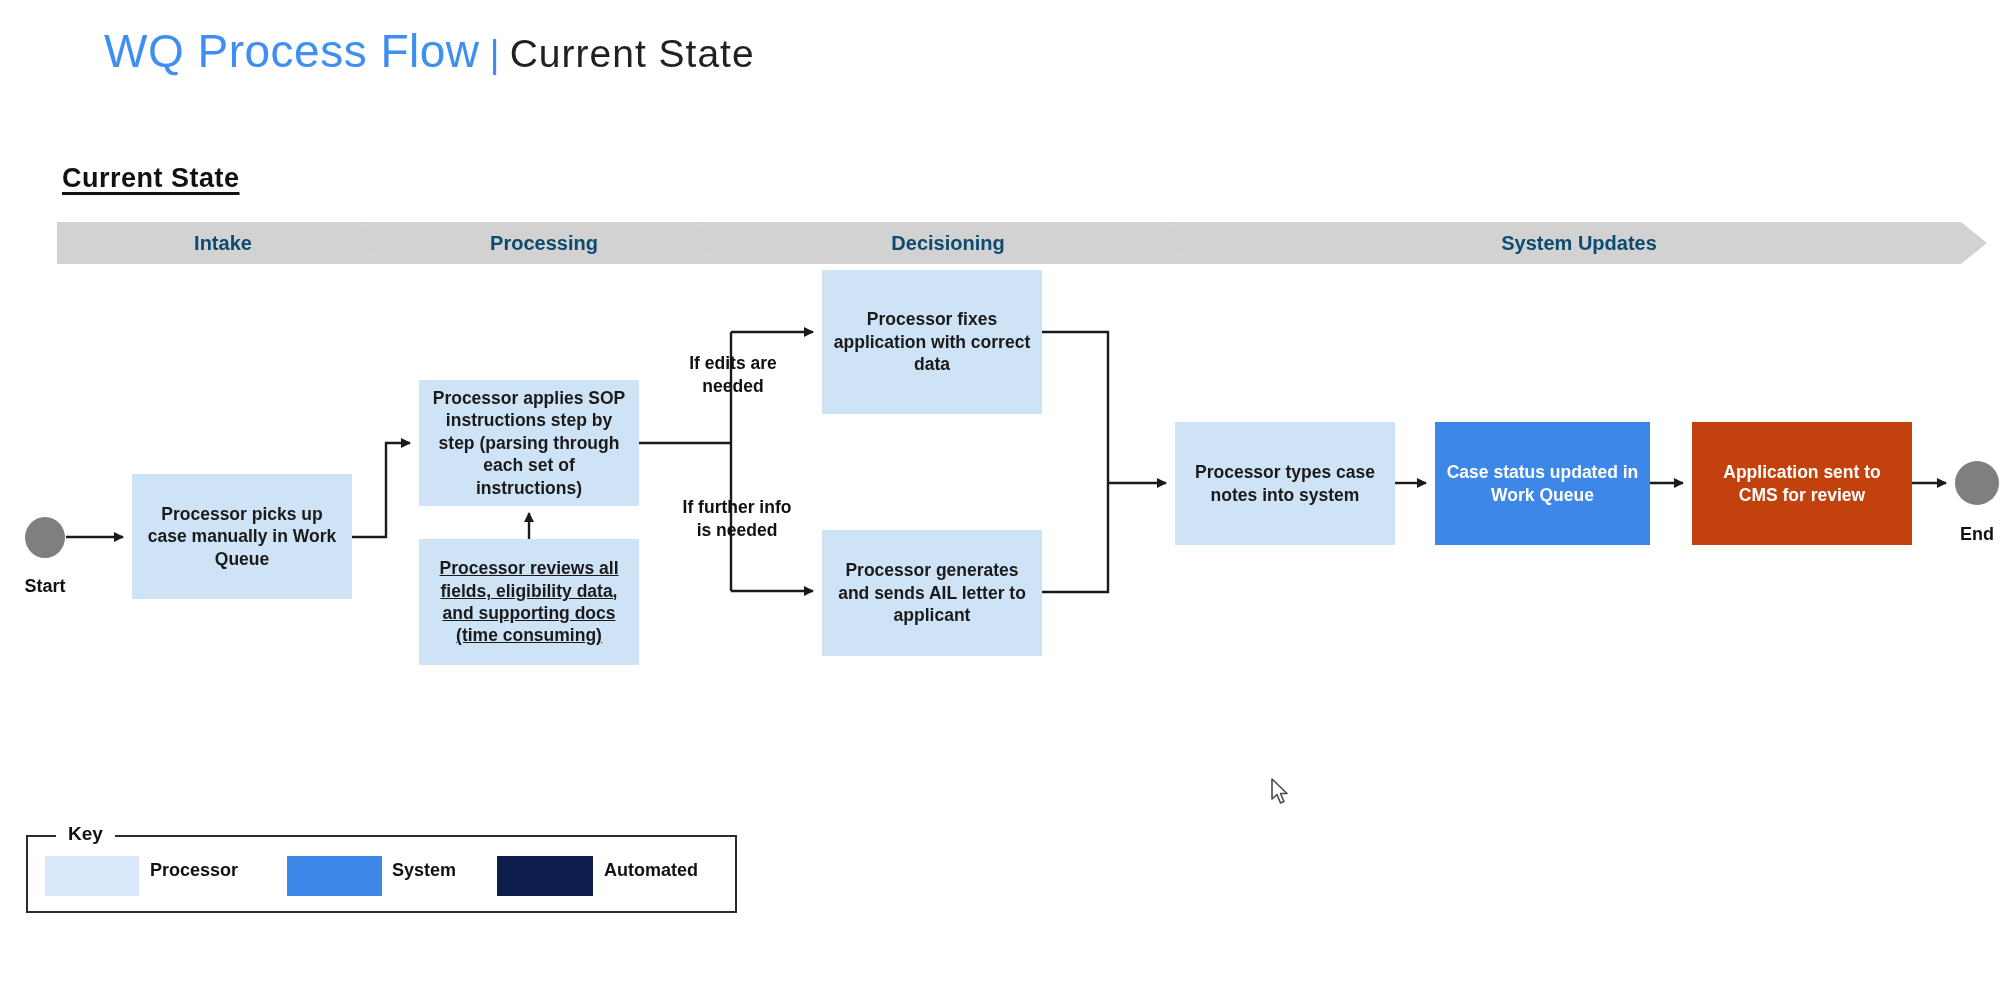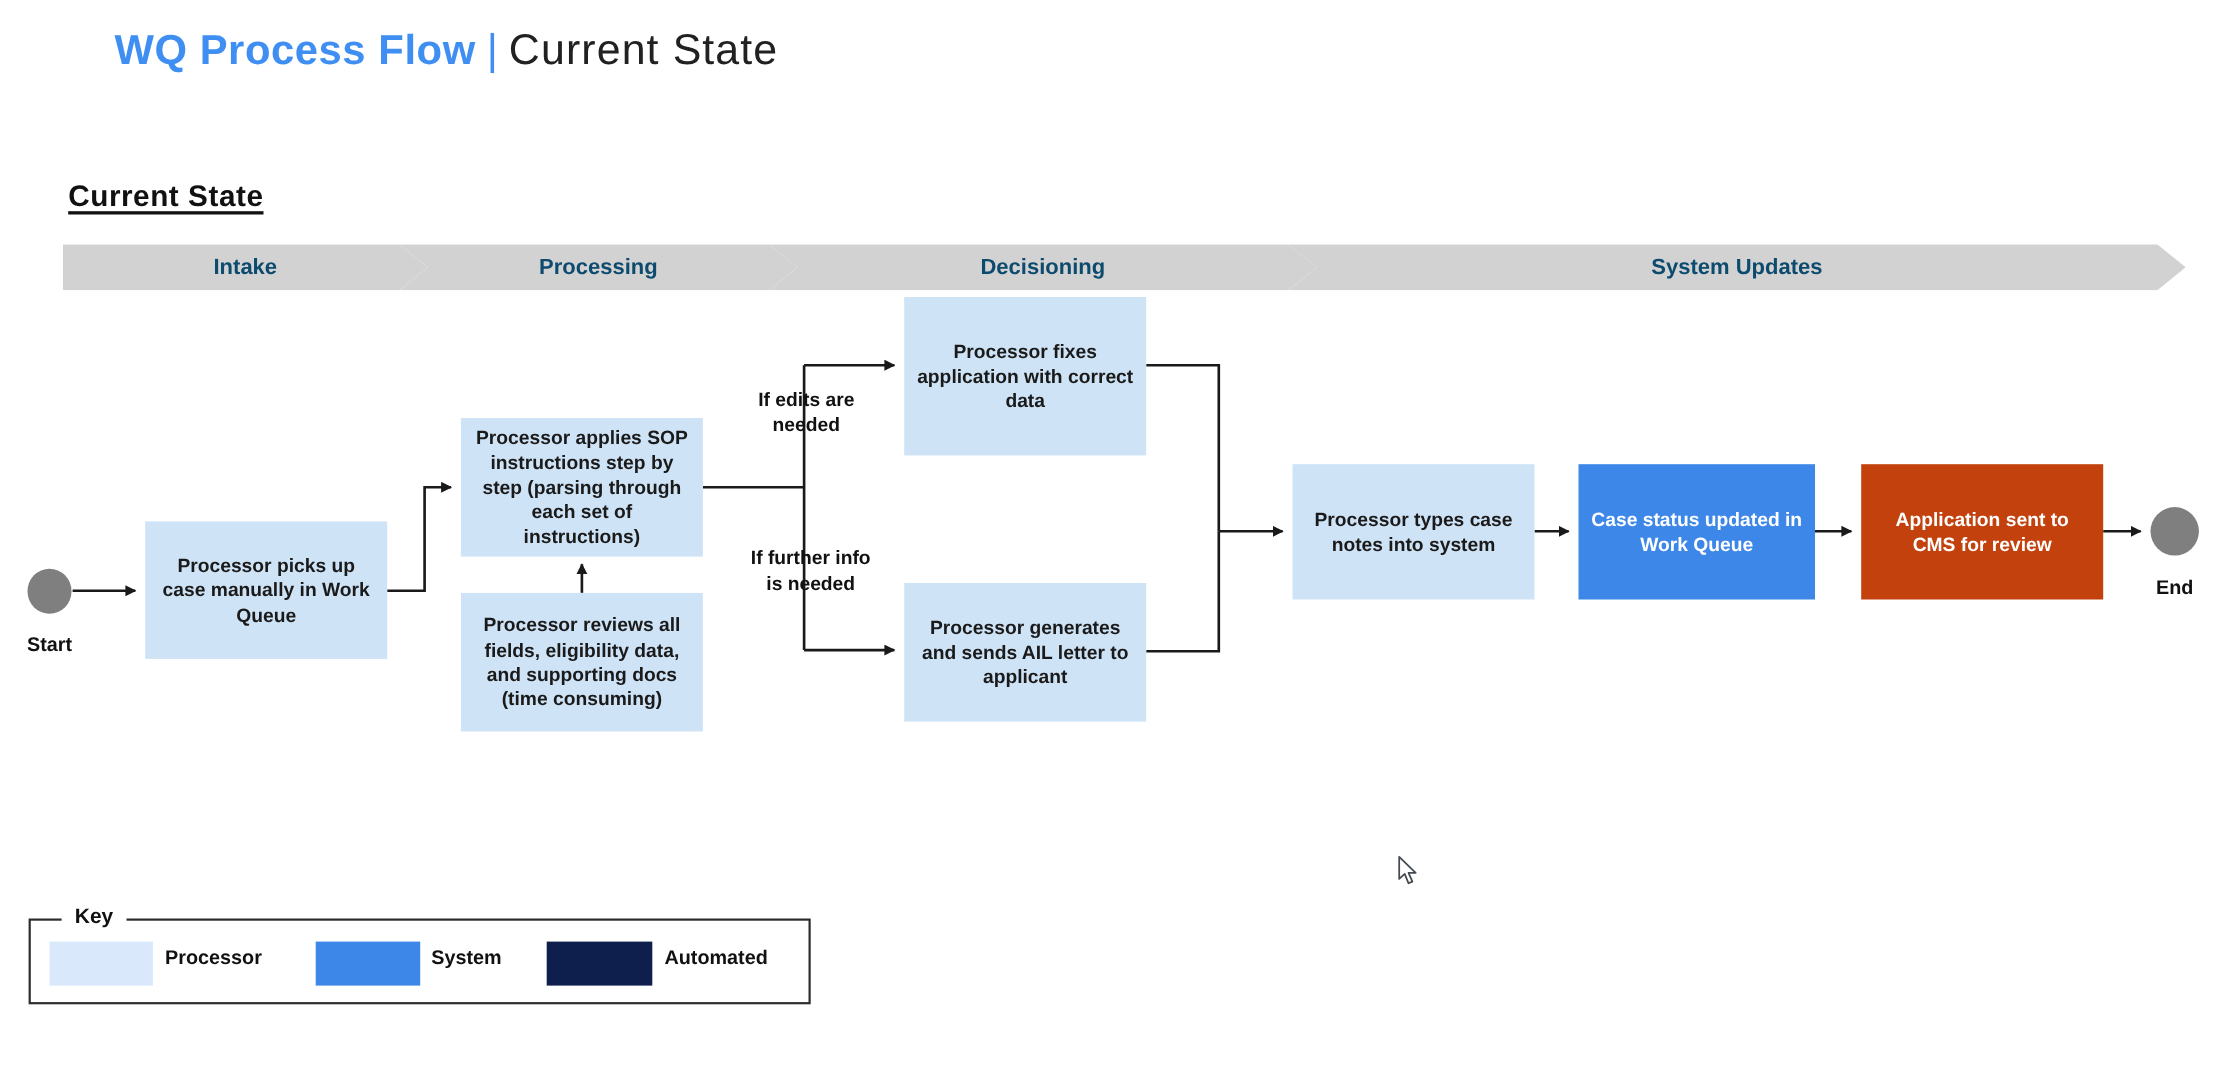--- a/index.html
+++ b/index.html
@@ -6,21 +6,21 @@
   .canvas{
     position:relative;
     width:2014px;height:989px;
     background:#ffffff;
     font-family:"Liberation Sans", sans-serif;
     overflow:hidden;
     color:#1a1a1a;
   }
   
   .title-row{position:absolute;left:104px;top:24px;white-space:nowrap;}
-  .title-brand{font-size:38px;font-weight:700;letter-spacing:.5px;}
+  .title-brand{font-size:46px;font-weight:400;letter-spacing:.5px;}
   .title-sep{font-size:39px;font-weight:400;padding:0 10px;}
   .title-sub{font-size:39px;font-weight:400;color:#212121;letter-spacing:1px;}
   
   .section-heading{
     position:absolute;left:62px;top:163px;
     font-size:27px;font-weight:800;color:#111;
     text-decoration:underline;text-decoration-thickness:3px;text-underline-offset:5px;
     letter-spacing:.5px;
   }
   
@@ -145,21 +145,21 @@
     </g>
   </svg>
 
   <div class="terminator start-circle" style="background-color: rgb(127, 127, 127);"></div>
   <div class="term-label start-label">Start</div>
   <div class="terminator end-circle" style="background-color: rgb(127, 127, 127);"></div>
   <div class="term-label end-label">End</div>
 
   <div class="node processor box-1" style="background-color: rgb(207, 227, 246);">Processor picks up case manually in Work Queue</div>
   <div class="node processor box-2" style="background-color: rgb(207, 227, 246);">Processor applies SOP instructions step by step (parsing through each set of instructions)</div>
-  <div class="node processor box-3" style="background-color: rgb(207, 227, 246);">Processor reviews all fields, eligibility data, and supporting docs (time consuming)</div>
+  <div class="node processor box-3" style="background-color: rgb(207, 227, 246); text-decoration: underline;">Processor reviews all fields, eligibility data, and supporting docs (time consuming)</div>
   <div class="node processor box-4" style="background-color: rgb(207, 227, 246);">Processor fixes application with correct data</div>
   <div class="node processor box-5" style="background-color: rgb(207, 227, 246);">Processor generates and sends AIL letter to applicant</div>
   <div class="node processor box-6" style="background-color: rgb(207, 227, 246);">Processor types case notes into system</div>
   <div class="node system box-7" style="background-color: rgb(61, 135, 232);">Case status updated in Work Queue</div>
   <div class="node system box-8" style="background-color: #c2410c;">Application sent to CMS for review</div>
 
   <div class="branch-label branch-top">If edits are
 needed</div>
   <div class="branch-label branch-bottom">If further info
 is needed</div>

